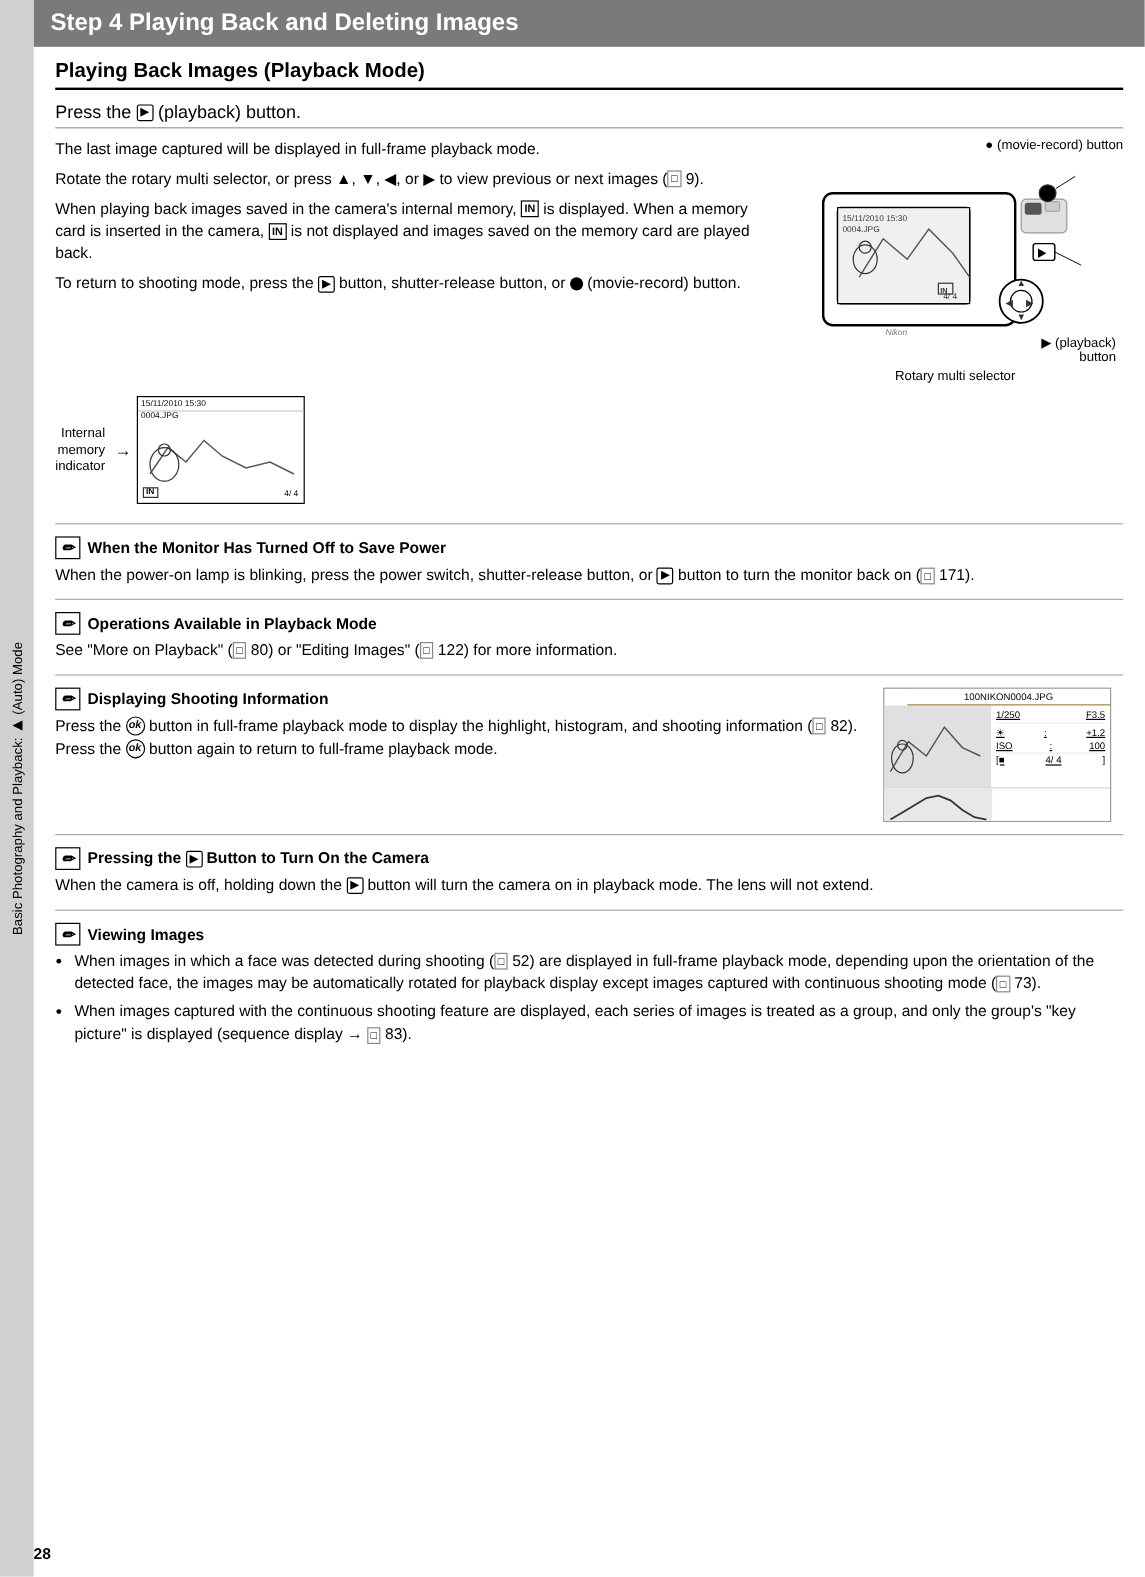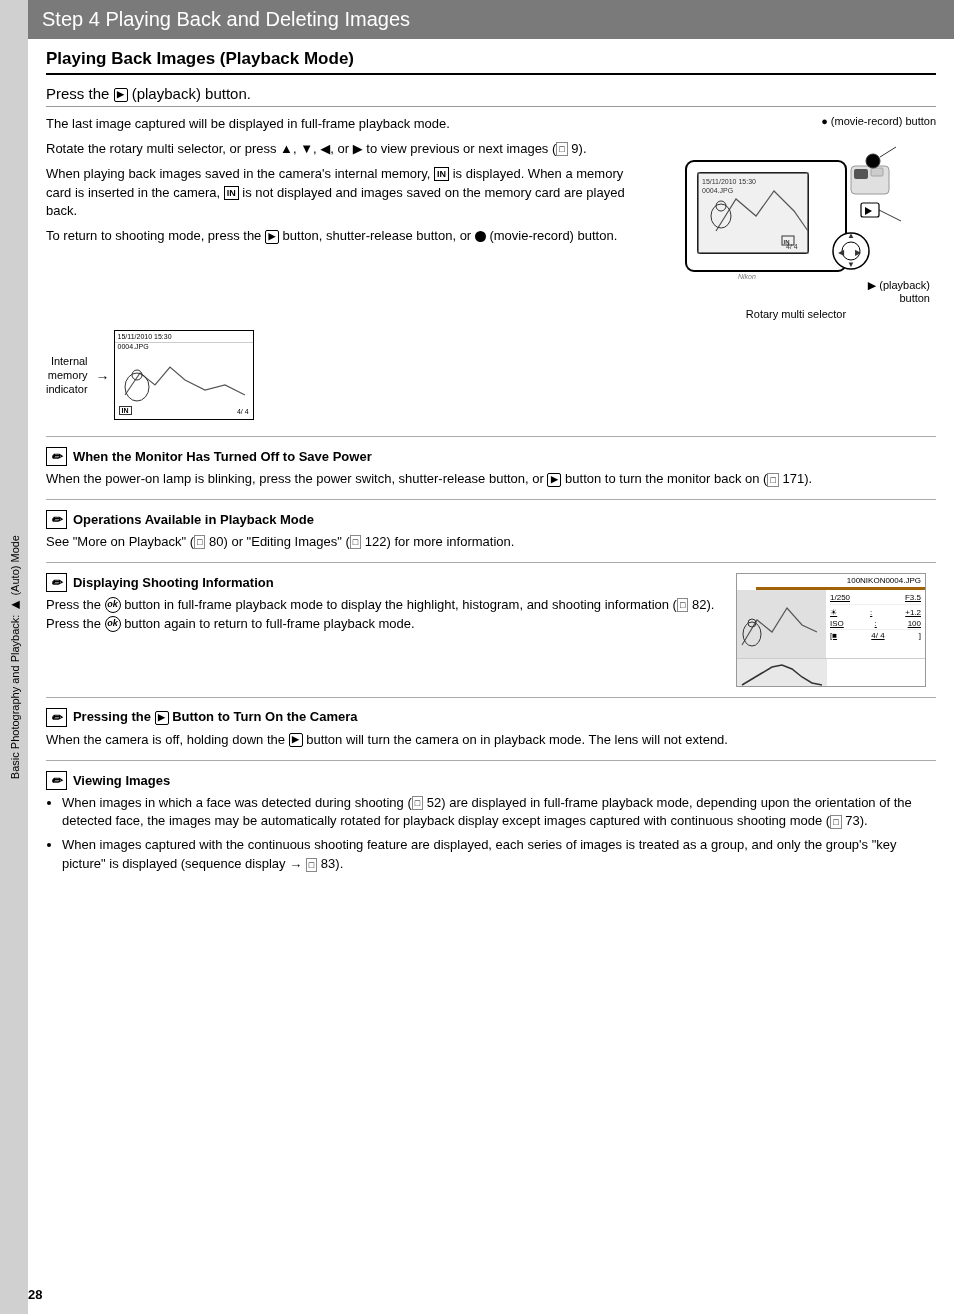--- a/index.html
+++ b/index.html
@@ -42,21 +42,21 @@
     
     .step-header {
       background: #7a7a7a;
       color: #fff;
       padding: 8px 14px;
       margin: 0 -18px;
       margin-bottom: 10px;
     }
     .step-header h1 {
       font-size: 20px;
-      font-weight: normal;
+      font-weight: bold;
     }
 
     
     .section-header {
       border-bottom: 2px solid #000;
       margin-bottom: 10px;
       padding-bottom: 4px;
     }
     .section-header h2 {
       font-size: 17px;
@@ -358,21 +358,21 @@
         <div class="note-title">
           <span class="note-icon">✏</span>
           <span>Displaying Shooting Information</span>
         </div>
         <p class="note-text">Press the <span class="icon-ok"><i>ok</i></span> button in full-frame playback mode to display the highlight, histogram, and shooting information (<span class="icon-ref">□</span> 82). Press the <span class="icon-ok"><i>ok</i></span> button again to return to full-frame playback mode.</p>
       </div>
       <div class="shooting-info-right">
 
         <div style="border:1.5px solid #999; background:#fff; width:190px; overflow:hidden;">
 
-          <div style="background:#fff; border-bottom:3px solid #a16207; padding:2px 4px; display:flex; justify-content:flex-end; font-size:8px;margin-left:19px;">
+          <div style="background:#fff; border-bottom:1px solid #a16207; padding:2px 4px; display:flex; justify-content:center; font-size:8px;margin-left:19px;">
             <span>100NIKON</span>
             <span>0004.JPG</span>
           </div>
           <div style="display:flex;text-decoration:underline;">
 
             <div style="width:90px; height:68px; background:#e0e0e0; position:relative; overflow:hidden;">
               <svg width="90" height="68">
                 <polyline points="5,55 20,30 35,42 50,18 65,35 80,42" fill="none" stroke="#555" stroke-width="1.2"></polyline>
                 <ellipse cx="15" cy="44" rx="9" ry="12" fill="none" stroke="#333" stroke-width="1"></ellipse>
                 <circle cx="15" cy="33" r="4" fill="none" stroke="#333" stroke-width="1"></circle>

